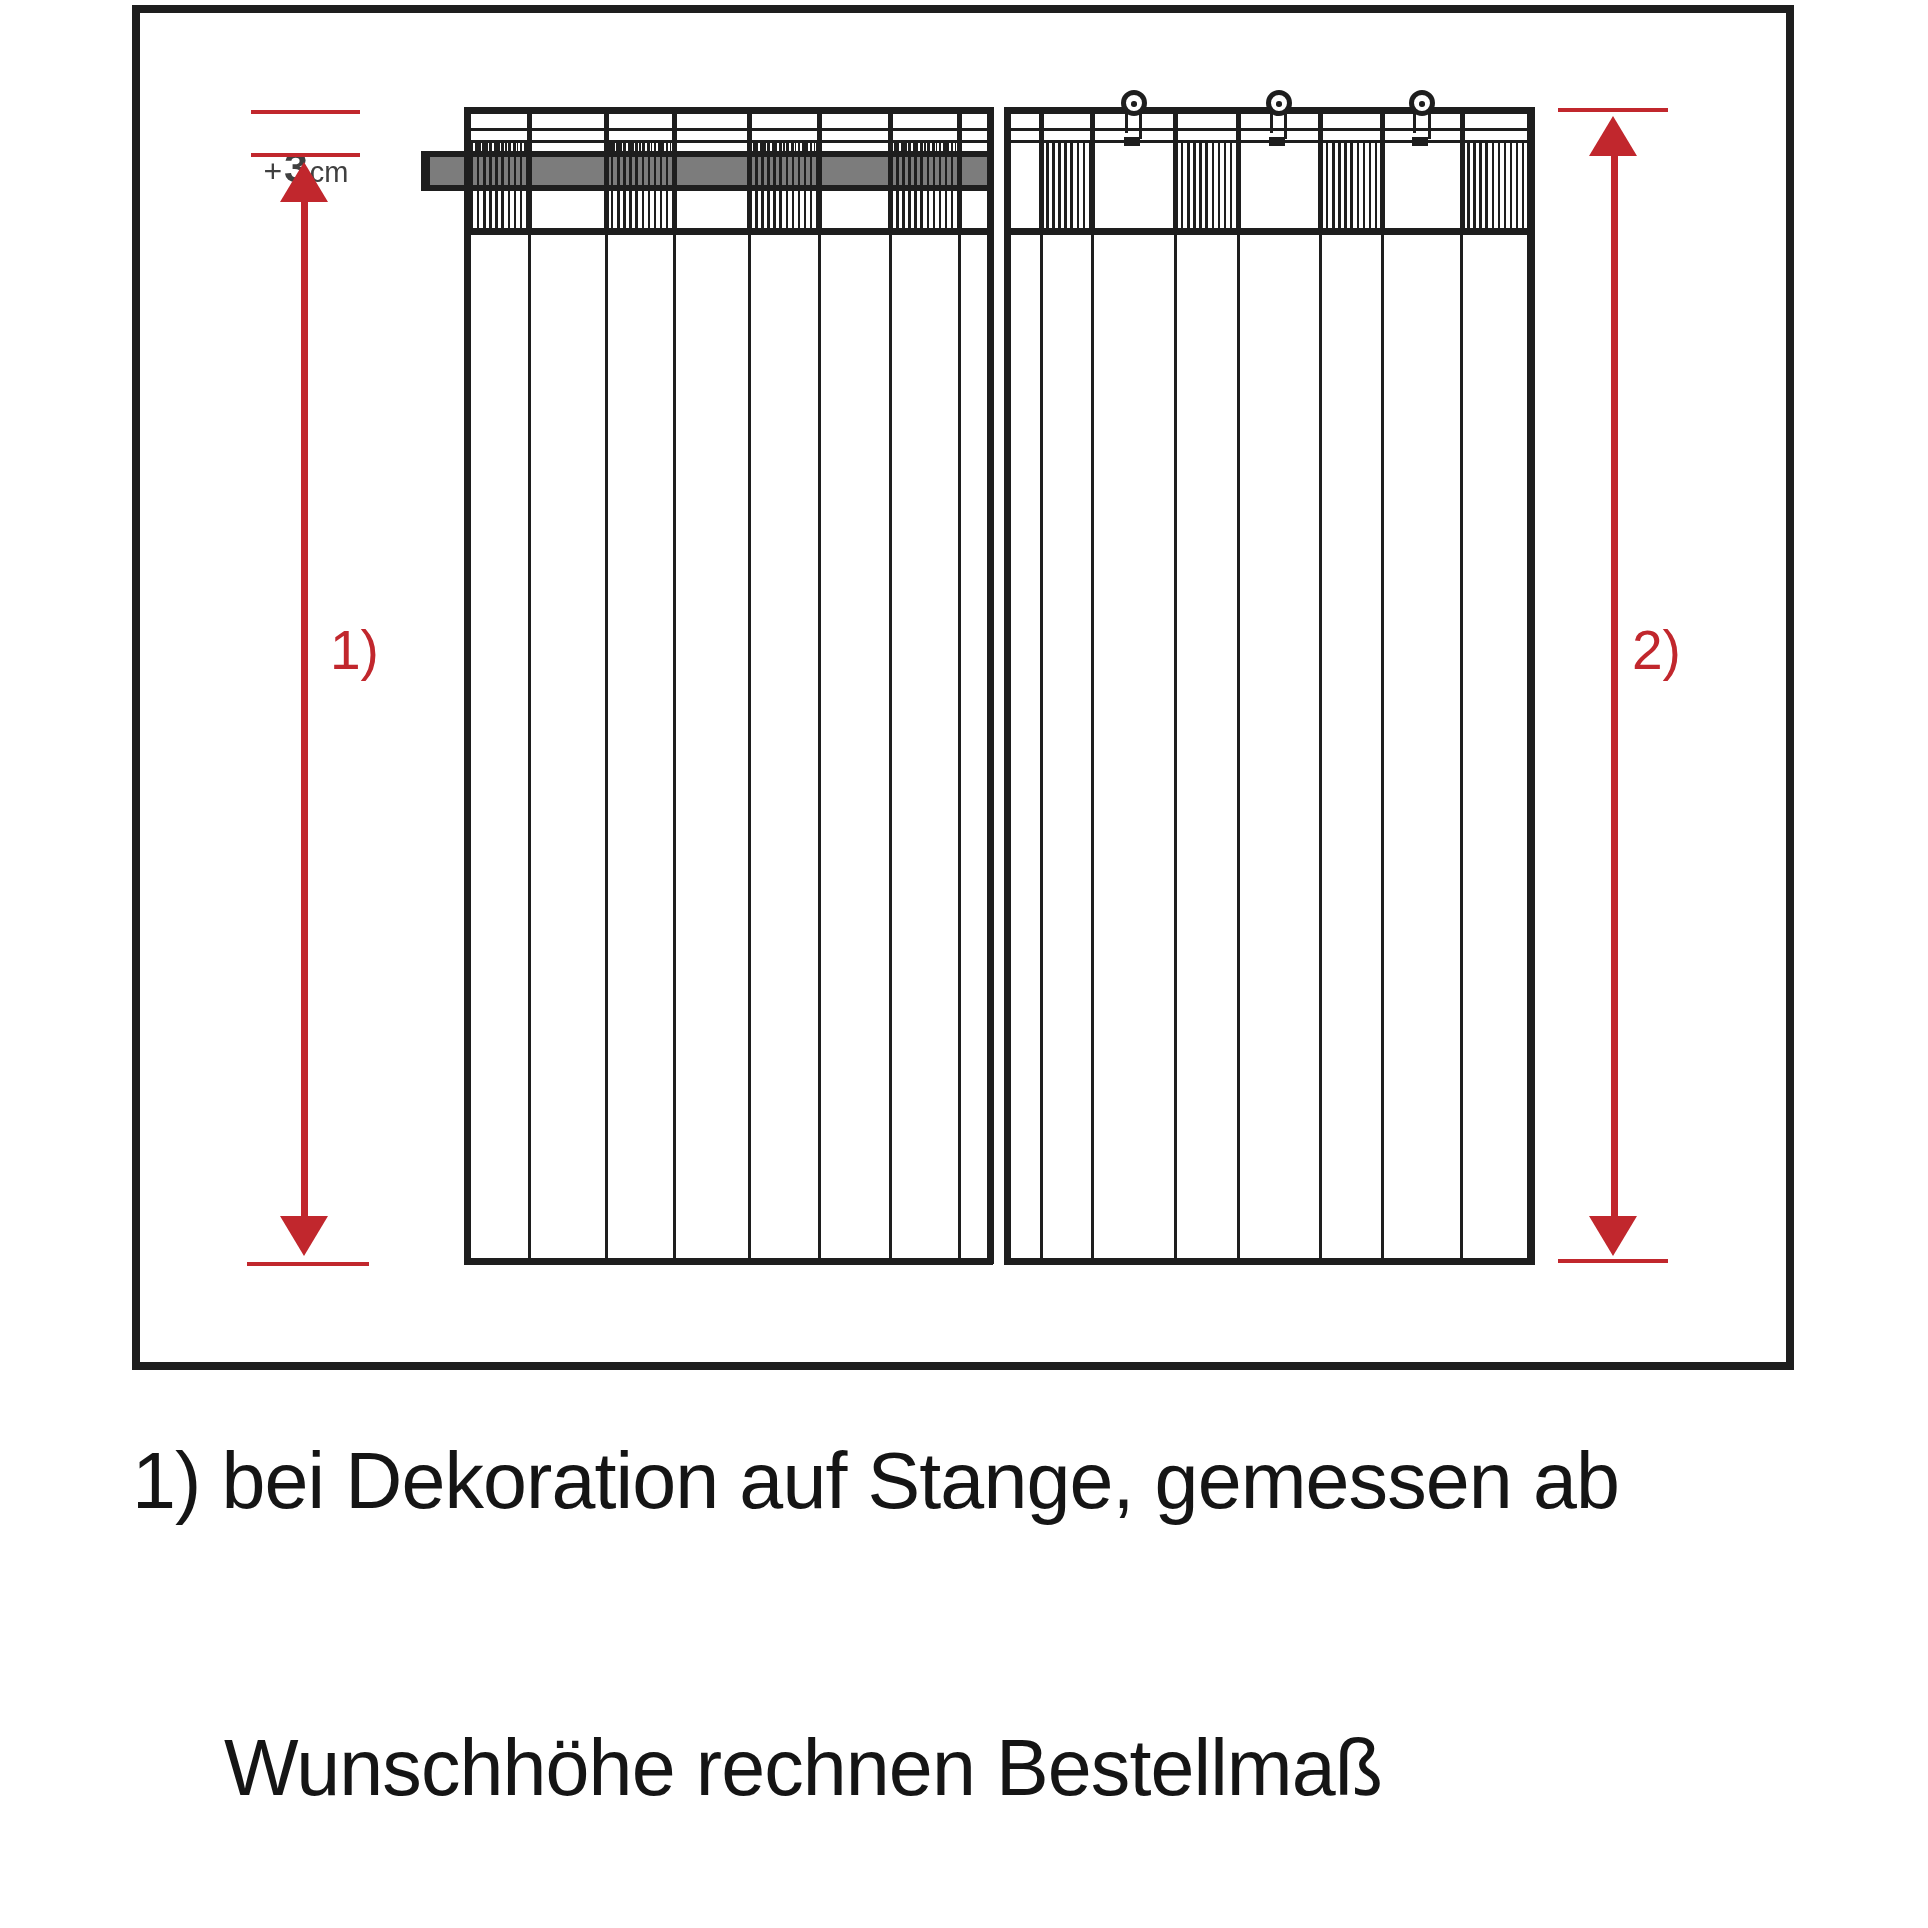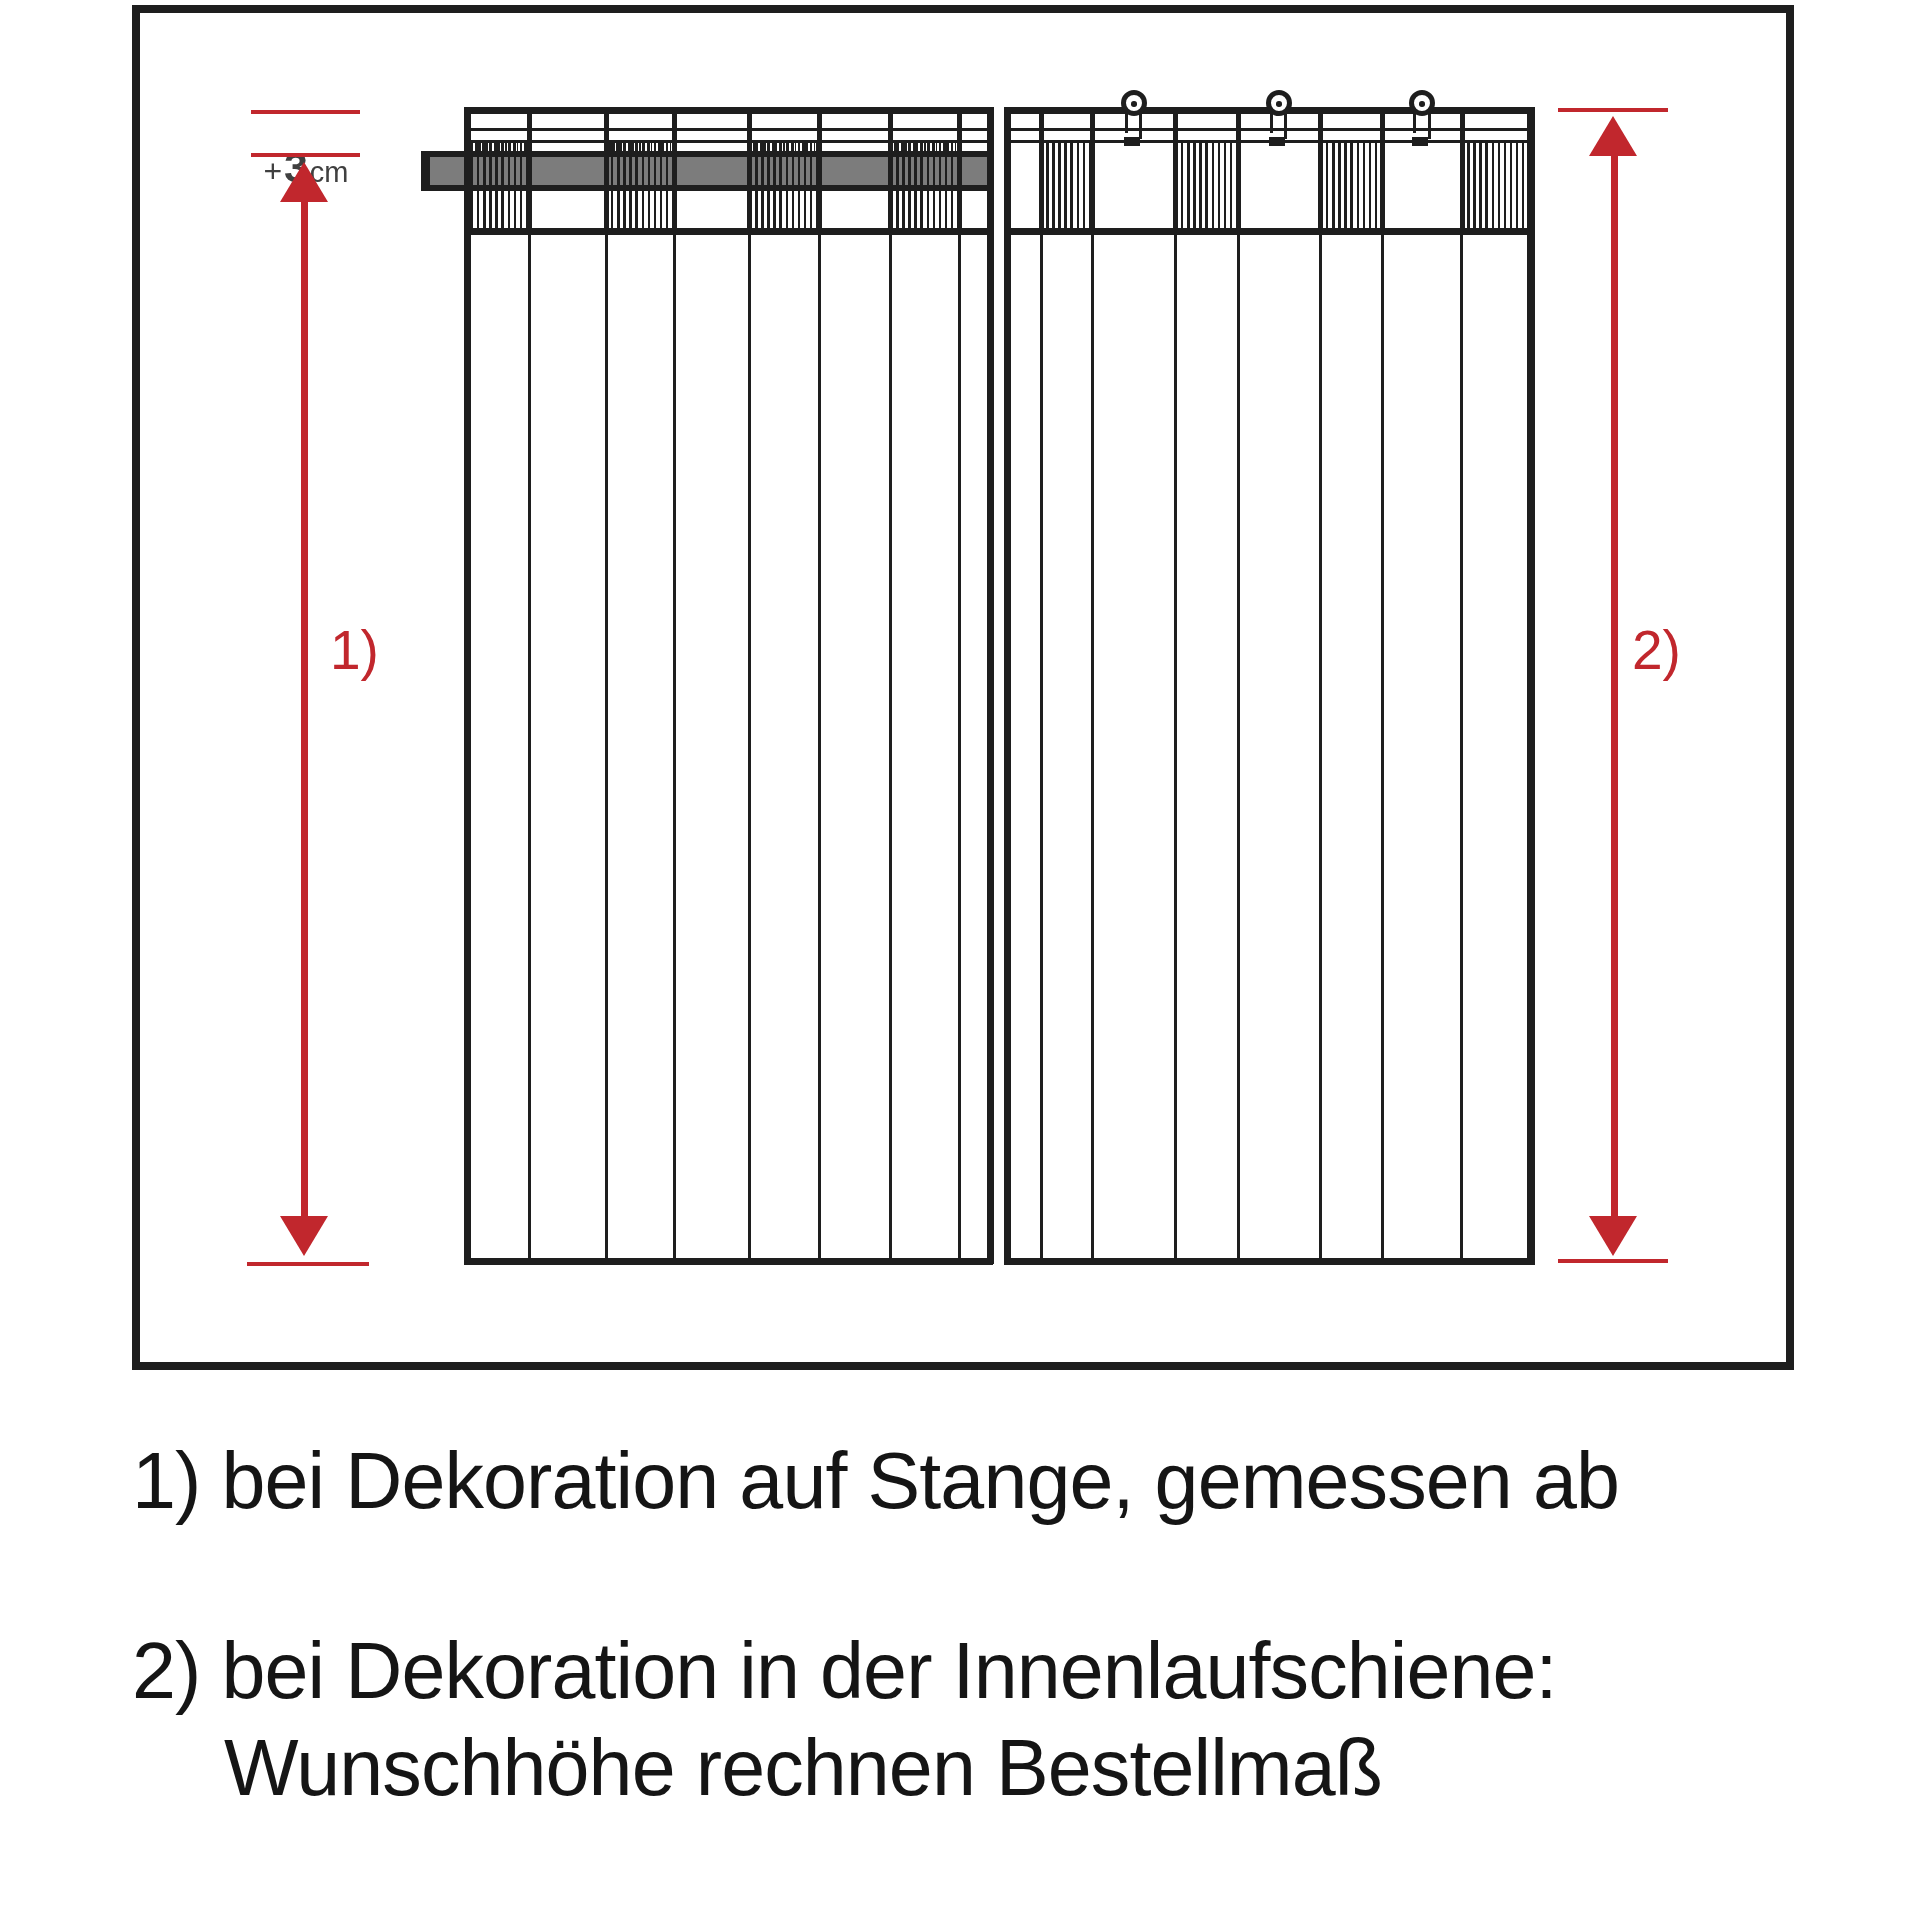--- a/index.html
+++ b/index.html
@@ -146,17 +146,16 @@
   <div>
     <div class="redbar" style="left:1558px;top:108px;width:110px;height:3.8px;"></div>
     <div class="tri tri-up" style="left:1589px;top:116px;"></div>
     <div class="redbar" style="left:1611px;top:153px;width:6.6px;height:1064px;"></div>
     <div class="tri tri-down" style="left:1589px;top:1216px;"></div>
     <div class="redbar" style="left:1558px;top:1259px;width:110px;height:3.8px;"></div>
     <div class="dim-label" style="left:1632px;top:623px;">2)</div>
   </div>
 
   <div class="note" style="left:132px;top:1392px;">1) bei Dekoration auf Stange, gemessen ab</div>
-  <div class="note" style="left:132px;top:1582px;">2) bei Dekoration in der Innenlaufschiene:</div>
   <div class="note" style="left:224px;top:1679px;">Wunschhöhe rechnen Bestellmaß</div>
 
 </div>
 
 
 </body></html>

